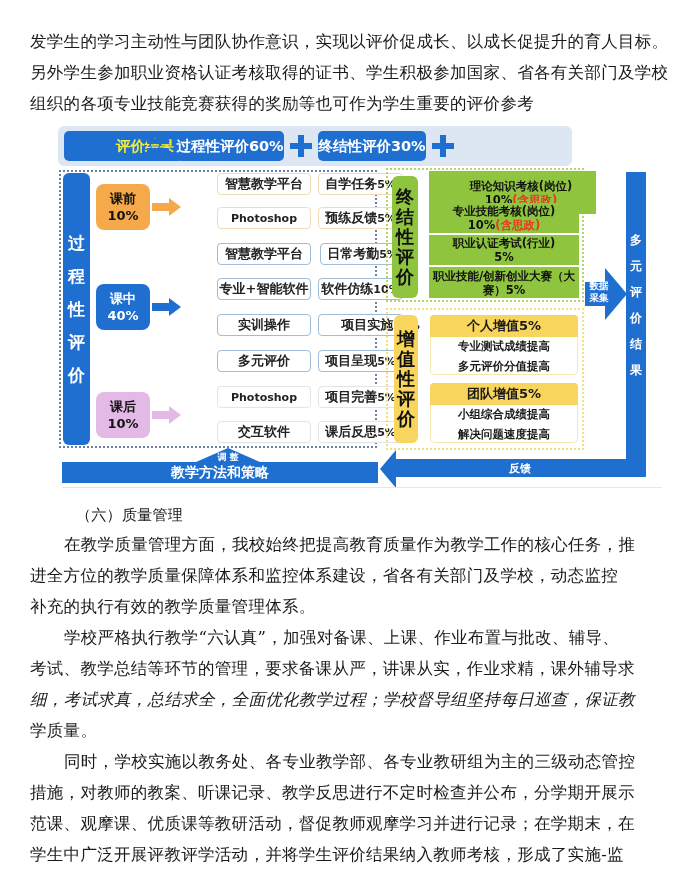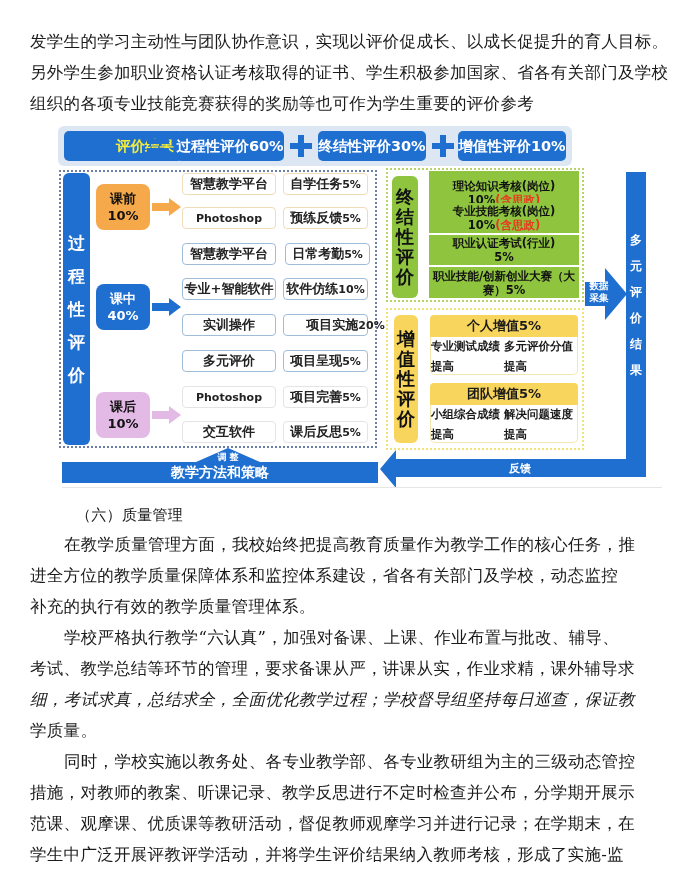--- a/index.html
+++ b/index.html
@@ -29,34 +29,34 @@
   .phase { position:absolute; border-radius:8px; font-weight:bold; font-size:13px; display:flex; flex-direction:column;
            align-items:center; justify-content:center; line-height:17px; }
   .arrow-r { position:absolute; width:30px; height:18px; }
   .arrow-r::before { content:""; position:absolute; left:0; top:5px; width:18px; height:8px; }
   .arrow-r::after { content:""; position:absolute; left:17px; top:0; border-top:9px solid transparent; border-bottom:9px solid transparent; border-left:12px solid; }
   .arr-orange::before { background:#f6a94a; } .arr-orange::after { border-left-color:#f6a94a; }
   .arr-blue::before { background:#1f6fd1; } .arr-blue::after { border-left-color:#1f6fd1; }
   .arr-purple::before { background:#e3b9e6; } .arr-purple::after { border-left-color:#e3b9e6; }
 
   .cell { position:absolute; height:22px; background:#fff; border-radius:4px; font-weight:bold; font-size:13px;
-          display:flex; align-items:center; justify-content:center; color:#222; box-sizing:border-box; white-space:nowrap; }
+          display:flex; align-items:center; justify-content:center; color:#222; box-sizing:border-box; white-space:nowrap;margin-left:35px; }
   .cell.tan { border:1.5px solid #f0dcb8; }
   .cell.blue { border:1.5px solid #9fbcd8; }
   .cell.gray { border:1.5px solid #e4e4e4; }
   .cell .small { font-size:11px; }
 
   .sum-frame { left:386px; top:168px; width:198px; height:134px; border:2px dotted #b8d36a; box-sizing:border-box; }
   .val-frame { left:386px; top:308px; width:198px; height:142px; border:2px dotted #efe27a; box-sizing:border-box; }
   .green-row { position:absolute; background:#8fc43f; color:#111; font-weight:bold; font-size:11.5px; text-align:center;
                display:flex; flex-direction:column; align-items:center; justify-content:center; line-height:14px; }
   .green-row .red { color:#e8381f; }
   .yhead { position:absolute; background:#f8d55c; font-weight:bold; font-size:13px; display:flex; align-items:center; justify-content:center; }
   .ybody { position:absolute; background:#fff; border:1.5px solid #f6e7b0; border-top:none; font-weight:bold; font-size:11.5px;
-           display:flex; flex-direction:row; align-items:center; justify-content:center; line-height:20px; box-sizing:border-box; }
+           display:flex; flex-direction:column; align-items:center; justify-content:center; line-height:20px; box-sizing:border-box; }
 
   .right-bar { left:626px; top:172px; width:20px; height:305px; background:#1f6fd1; }
   .right-bar-text { position:absolute; left:0; width:20px; color:#fff; font-weight:bold; font-size:12px; text-align:center; }
   .data-arrow { left:585px; top:268px; width:42px; height:52px; }
   .feedback-bar { left:392px; top:459px; width:254px; height:18px; background:#1f6fd1; }
   .feedback-head { left:380px; top:450px; width:0; height:0; border-top:19px solid transparent; border-bottom:19px solid transparent; border-right:16px solid #1f6fd1; }
   .method-bar { left:62px; top:462px; width:316px; height:21px; background:#1f6fd1; color:#fff; font-weight:bold; font-size:14px;
                 display:flex; align-items:center; justify-content:center; }
   .adjust-arrow { left:196px; top:448px; width:64px; height:16px; }
   .sep { left:62px; top:487px; width:600px; height:1px; background:#e6e6e6; }
@@ -70,21 +70,20 @@
 
 <div class="abs sans" style="left:0;top:0;width:700px;height:490px;">
 
   <div class="abs header-bar">
     <div class="hbtn result" style="left:6px;width:76px;">评价结果</div>
     <div class="equals" style="left:89px;"></div>
     <div class="hbtn" style="left:118px;width:108px;">过程性评价60%</div>
     <div class="plus" style="left:232px;"></div>
     <div class="hbtn" style="left:260px;width:108px;">终结性评价30%</div>
     <div class="plus" style="left:374px;"></div>
-    <div class="hbtn" style="left:400px;width:108px;">增值性评价10%</div>
   </div>
 
   <div class="abs left-frame"></div>
   <div class="vlabel" style="left:63px;top:173px;width:27px;height:272px;font-size:17px;gap:16px;">
     <span>过</span>
     <span>程</span>
     <span>性</span>
     <span>评</span>
     <span>价</span>
   </div>
@@ -166,21 +165,21 @@
   <div class="abs method-bar">教学方法和策略</div>
 
   <div class="abs sum-frame"></div>
   <div class="vlabel" style="left:392px;top:176px;width:26px;height:122px;background:#8fc43f;color:#111;font-size:18px;gap:2px;">
     <span>终</span>
     <span>结</span>
     <span>性</span>
     <span>评</span>
     <span>价</span>
   </div>
-  <div class="green-row" style="left:429px;top:171px;width:150px;height:43px;">
+  <div class="green-row" style="left:429px;top:171px;width:150px;height:43px;padding-left:17px;">
     <span>理论知识考核(岗位)</span>
     <span><span>10%</span><span class="red">(含思政)</span></span>
   </div>
   <div class="green-row" style="left:429px;top:203px;width:150px;height:30px;">
     <span>专业技能考核(岗位)</span>
     <span><span>10%</span><span class="red">(含思政)</span></span>
   </div>
   <div class="green-row" style="left:429px;top:235px;width:150px;height:30px;">
     <span>职业认证考试(行业)</span>
     <span>5%</span>

